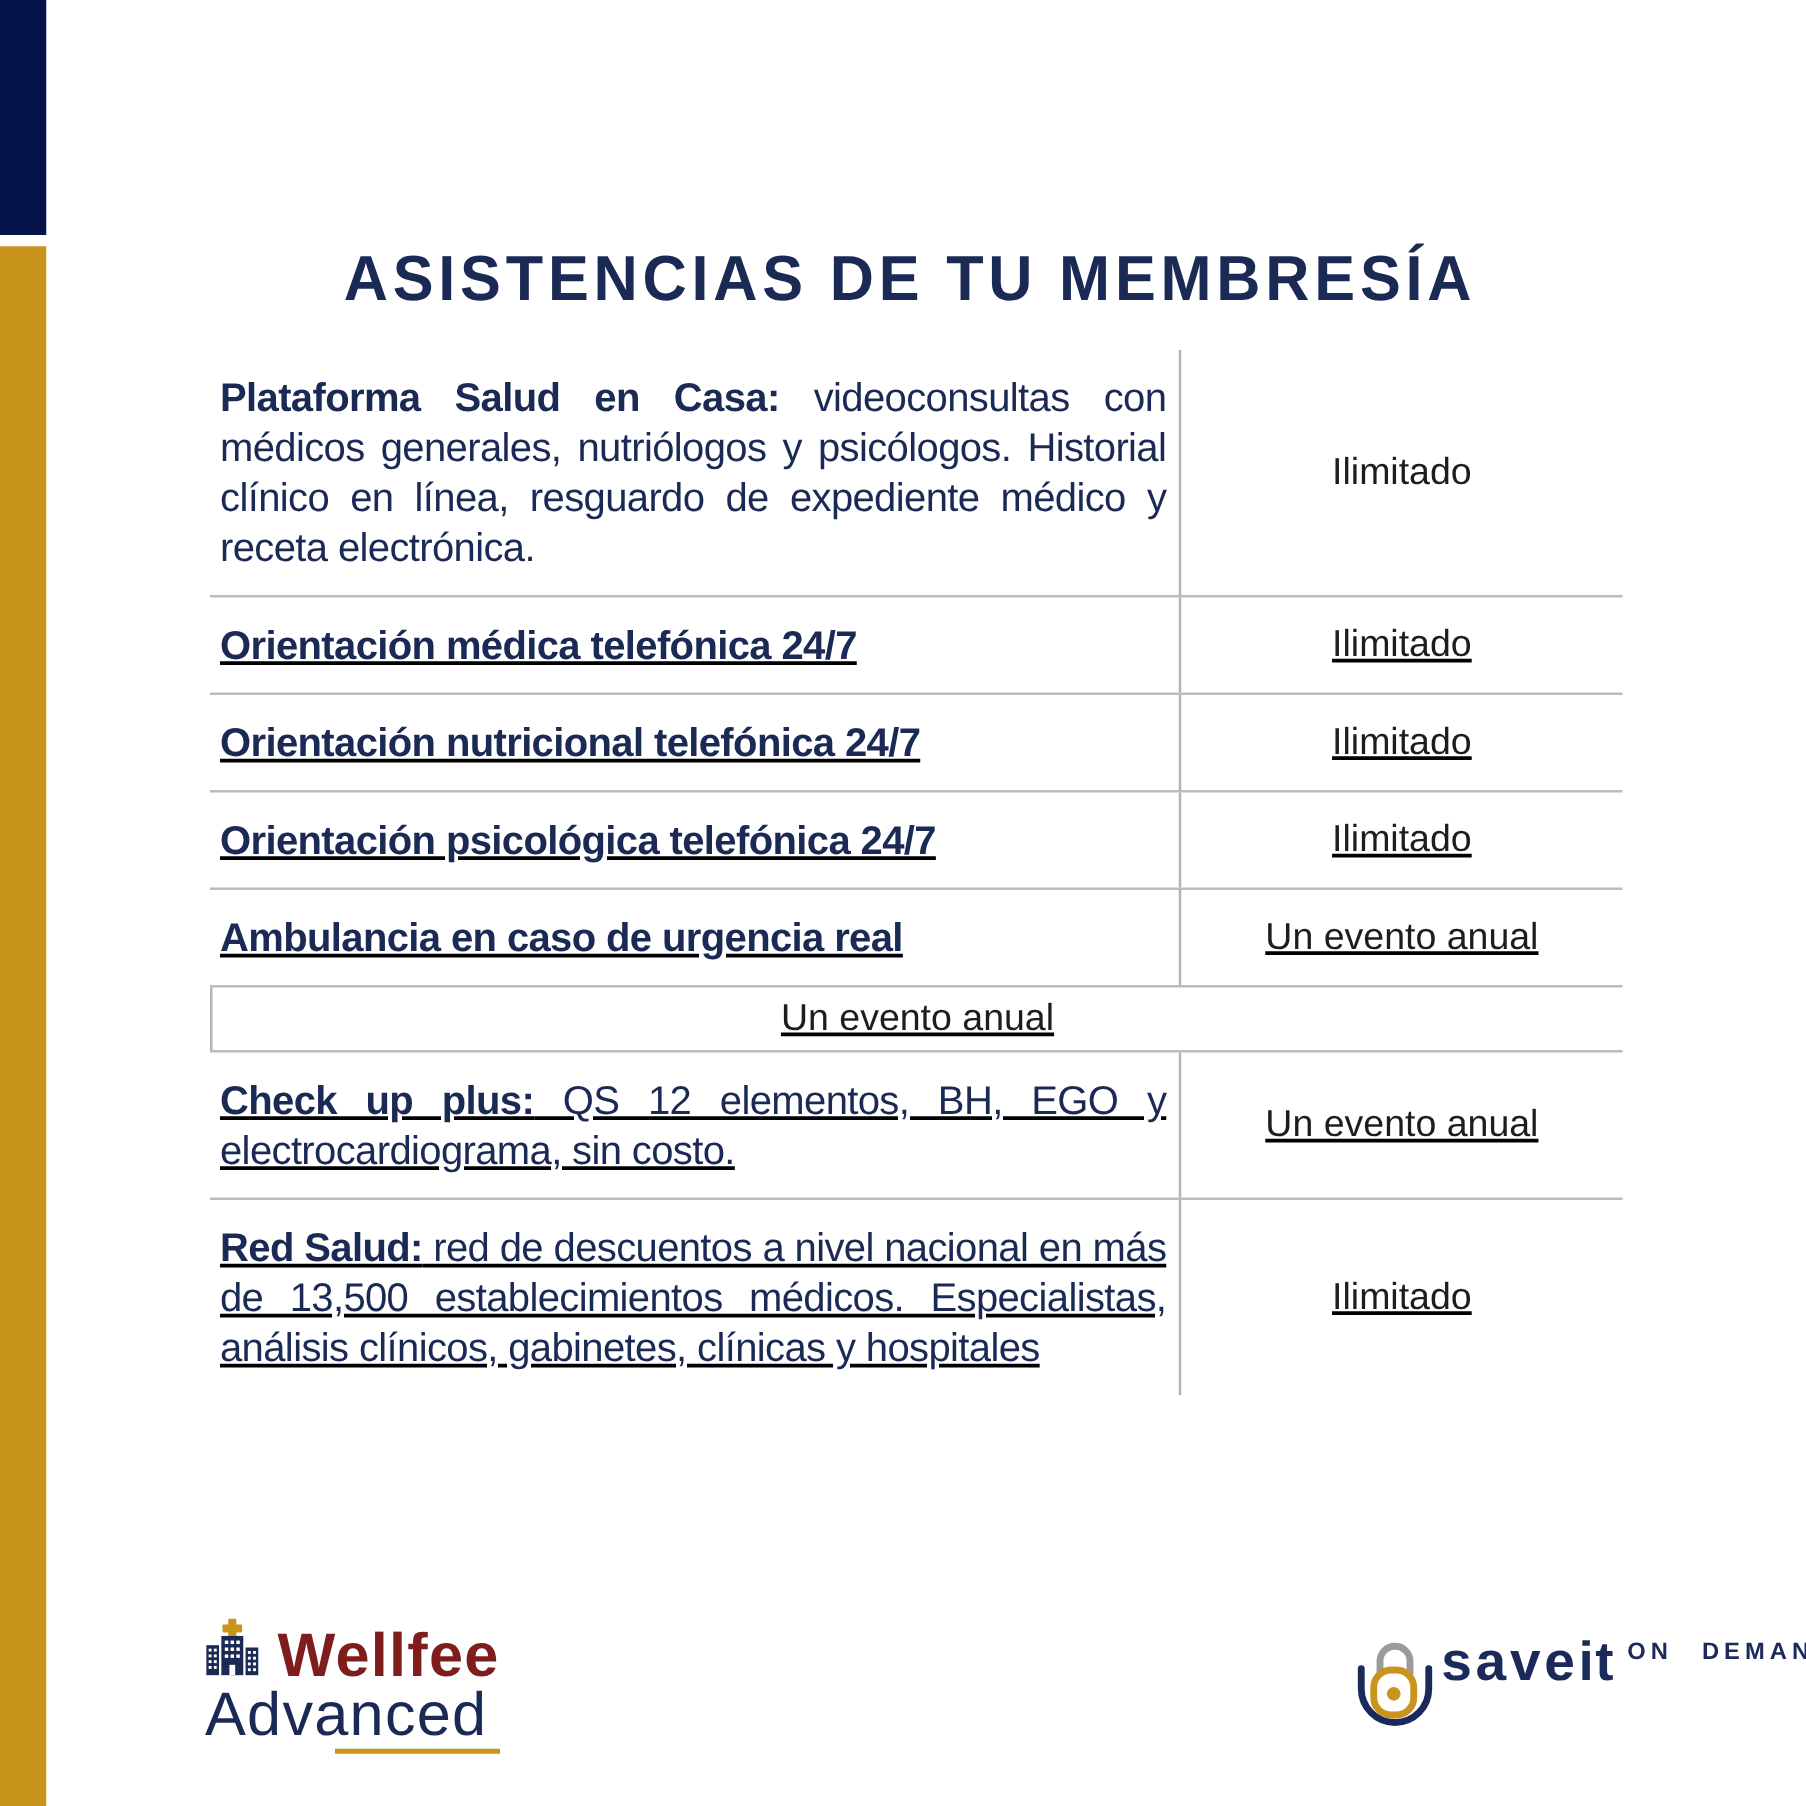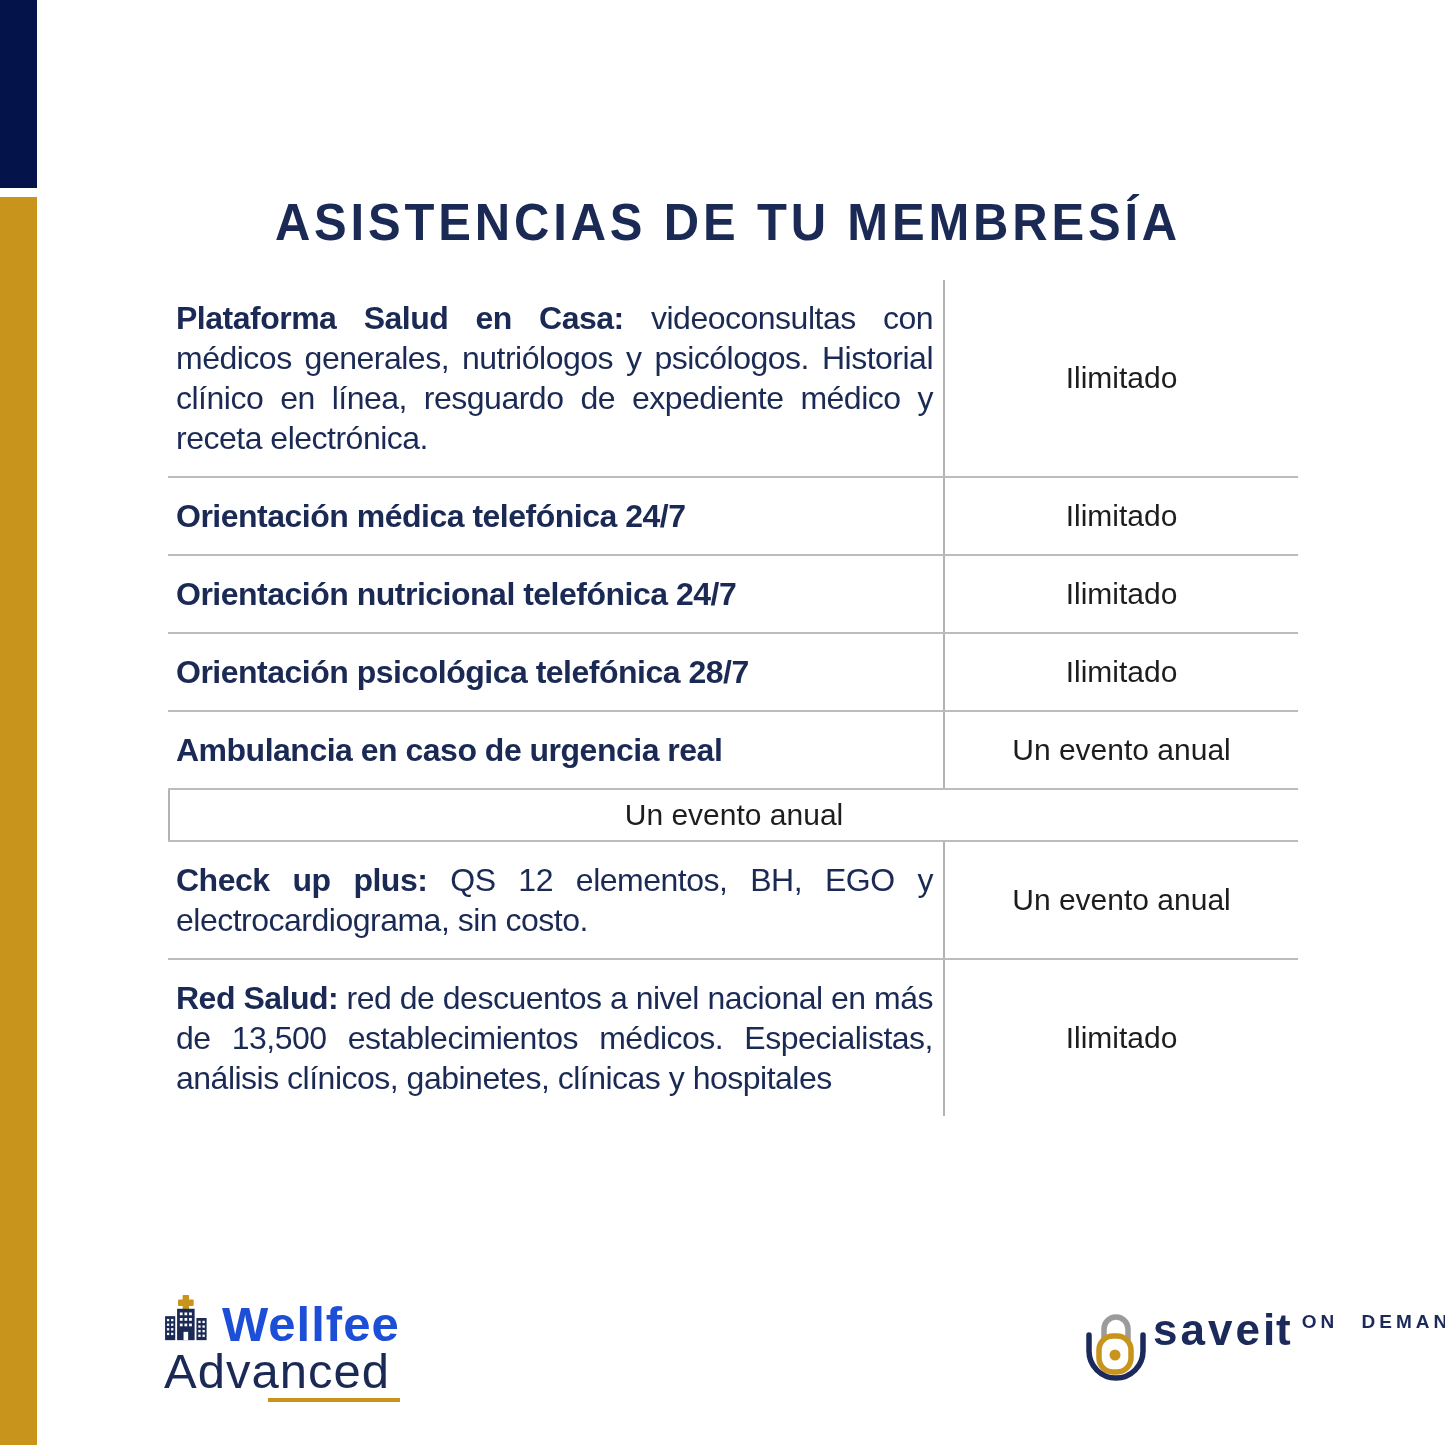--- a/index.html
+++ b/index.html
@@ -15,37 +15,37 @@
   .title{
     position:absolute;left:158px;top:193px;width:1140px;
     text-align:center;font-size:51px;font-weight:800;letter-spacing:4px;
     color:#1b2a55;white-space:nowrap;
     transform:scaleX(0.96);transform-origin:center;
   }
 
   
   .table{position:absolute;left:168px;top:280px;width:1130px;}
   .row{display:flex;align-items:stretch;}
-  .row + .row{border-top:2px solid #bcbcbc;}
+  .row + .row{border-top:2px solid #bcbcbc;text-decoration:underline;}
   .cell-benefit{
     box-sizing:border-box;width:775px;padding:18px 10px 18px 8px;
     font-size:32px;line-height:40px;color:#1b2a55;
     text-align:justify;letter-spacing:-0.5px;
   }
   .cell-benefit b{font-weight:800;}
   .cell-value{
     box-sizing:border-box;flex:1;border-left:2px solid #b3b3b3;
     display:flex;align-items:center;justify-content:center;
     font-size:30px;color:#1d1d1f;text-align:center;padding:8px;
   }
 
   
   .wellfee{position:absolute;left:164px;top:1294px;}
   .wf-row1{display:flex;align-items:flex-end;gap:6px;}
-  .wf-name{font-size:49px;font-weight:800;color:#1d4ed8;line-height:44px;letter-spacing:1px;}
+  .wf-name{font-size:49px;font-weight:800;color:#7f1d1d;line-height:44px;letter-spacing:1px;}
   .wf-tier{font-size:49px;font-weight:400;color:#1b2a55;line-height:50px;letter-spacing:1px;}
   .wf-underline{margin-left:auto;margin-top:2px;width:132px;height:4px;background:#c8941c;}
 
   
   .saveit{position:absolute;left:1083px;top:1303px;display:flex;align-items:flex-start;gap:4px;}
   .si-text{display:flex;flex-direction:row;margin-top:6px;}
   .si-name{font-size:44px;line-height:42px;color:#1b2a5b;font-weight:600;letter-spacing:3px;}
   .si-name .si-it{font-weight:800;letter-spacing:1px;}
   .si-tagline{margin-top:2px;margin-left:10px;font-size:19px;font-weight:700;color:#1b2a5b;letter-spacing:4px;word-spacing:14px;white-space:nowrap;}
 </style>
@@ -70,21 +70,21 @@
       <div class="cell-benefit"><b>Orientación médica telefónica 24/7</b><span></span></div>
       <div class="cell-value">Ilimitado</div>
     </div>
 
     <div class="row">
       <div class="cell-benefit"><b>Orientación nutricional telefónica 24/7</b><span></span></div>
       <div class="cell-value">Ilimitado</div>
     </div>
 
     <div class="row">
-      <div class="cell-benefit"><b>Orientación psicológica telefónica 28/7</b><span></span></div>
+      <div class="cell-benefit"><b>Orientación psicológica telefónica 24/7</b><span></span></div>
       <div class="cell-value">Ilimitado</div>
     </div>
 
     <div class="row">
       <div class="cell-benefit"><b>Ambulancia en caso de urgencia real</b><span></span></div>
       <div class="cell-value">Un evento anual</div>
     </div>
 
     <div class="row">
       <div class="cell-value">Un evento anual</div>

